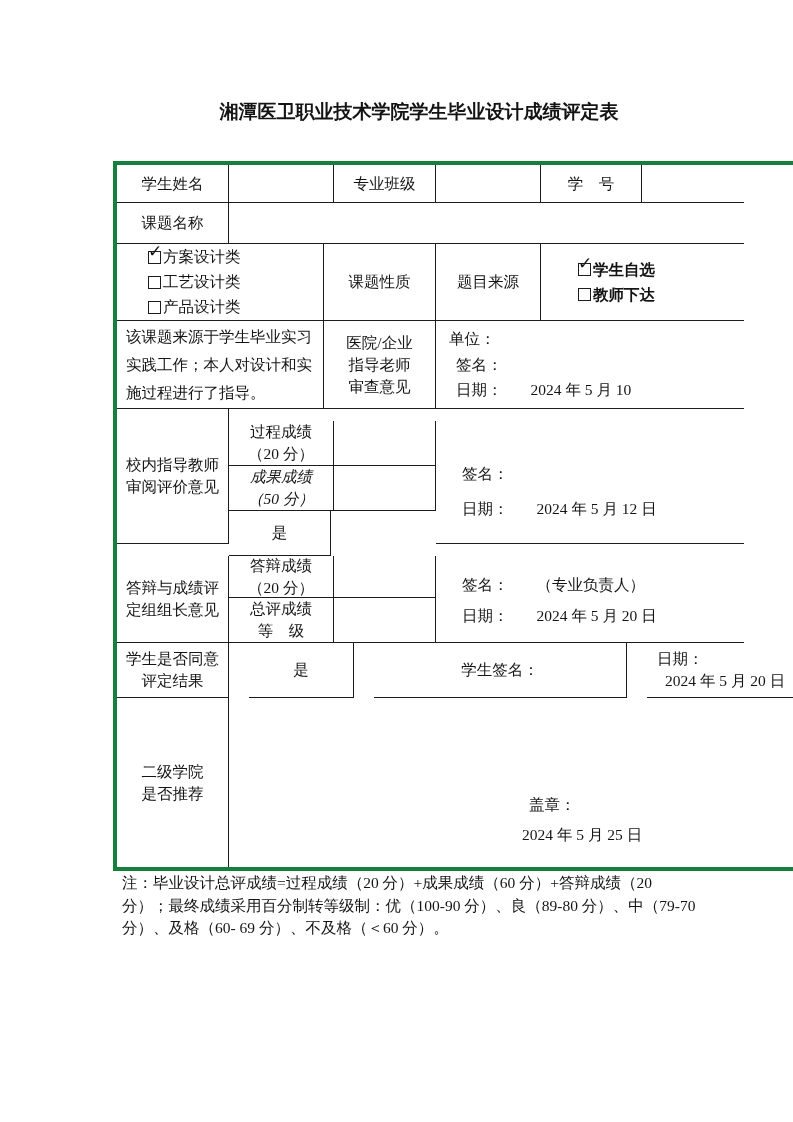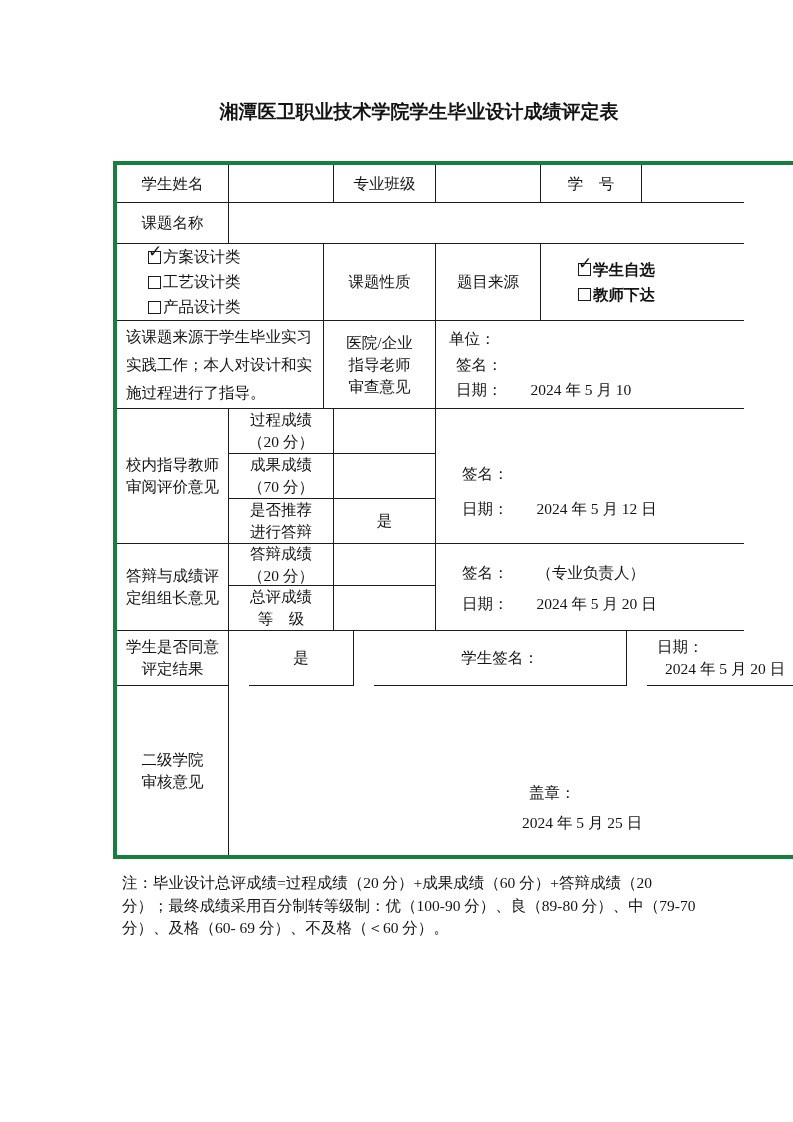--- a/index.html
+++ b/index.html
@@ -127,39 +127,35 @@
       <span class="sline indent"><span>日期：</span><span class="dval">2024 年 5 月 10</span></span>
     </div>
   </div>
 
   <div class="row">
     <div class="cell" style="width:112px; height:135px;">
       <span>校内指导教师</span>
       <span>审阅评价意见</span>
     </div>
     <div class="subcol" style="width:207px;">
-      <div class="subrow" style="height:45px;">
+      <div class="subrow" style="height:45px;margin-top:12px;">
         <div class="cell" style="width:105px; height:45px;">
           <span>过程成绩</span>
           <span>（20 分）</span>
         </div>
         <div class="cell" style="width:102px; height:45px;"></div>
       </div>
       <div class="subrow" style="height:45px;">
-        <div class="cell" style="width:105px; height:45px;">
+        <div class="cell" style="width:105px; height:45px;font-style:italic;">
           <span>成果成绩</span>
-          <span>（70 分）</span>
+          <span>（50 分）</span>
         </div>
         <div class="cell" style="width:102px; height:45px;"></div>
       </div>
       <div class="subrow" style="height:45px;">
-        <div class="cell" style="width:105px; height:45px;">
-          <span>是否推荐</span>
-          <span>进行答辩</span>
-        </div>
         <div class="cell" style="width:102px; height:45px;">是</div>
       </div>
     </div>
     <div class="cell last left signcell5" style="width:308px; height:135px;">
       <span class="sline">签名：</span>
       <span class="sline"><span>日期：</span><span class="dval">2024 年 5 月 12 日</span></span>
     </div>
   </div>
 
   <div class="row">
@@ -198,21 +194,21 @@
     <div class="cell" style="width:253px;">学生签名：</div>
     <div class="cell last left datecell7" style="width:157px;">
       <span class="sline">日期：</span>
       <span class="sline indent">2024 年 5 月 20 日</span>
     </div>
   </div>
 
   <div class="row" style="height:169px;gap:24px;">
     <div class="cell bottom" style="width:112px;">
       <span>二级学院</span>
-      <span>审核意见</span>
+      <span>是否推荐</span>
     </div>
     <div class="cell last bottom bigcell" style="width:515px;">
       <span class="seal">盖章：</span>
       <span class="sealdate">2024 年 5 月 25 日</span>
     </div>
   </div>
 
 </div>
 
 <div class="footnote">

